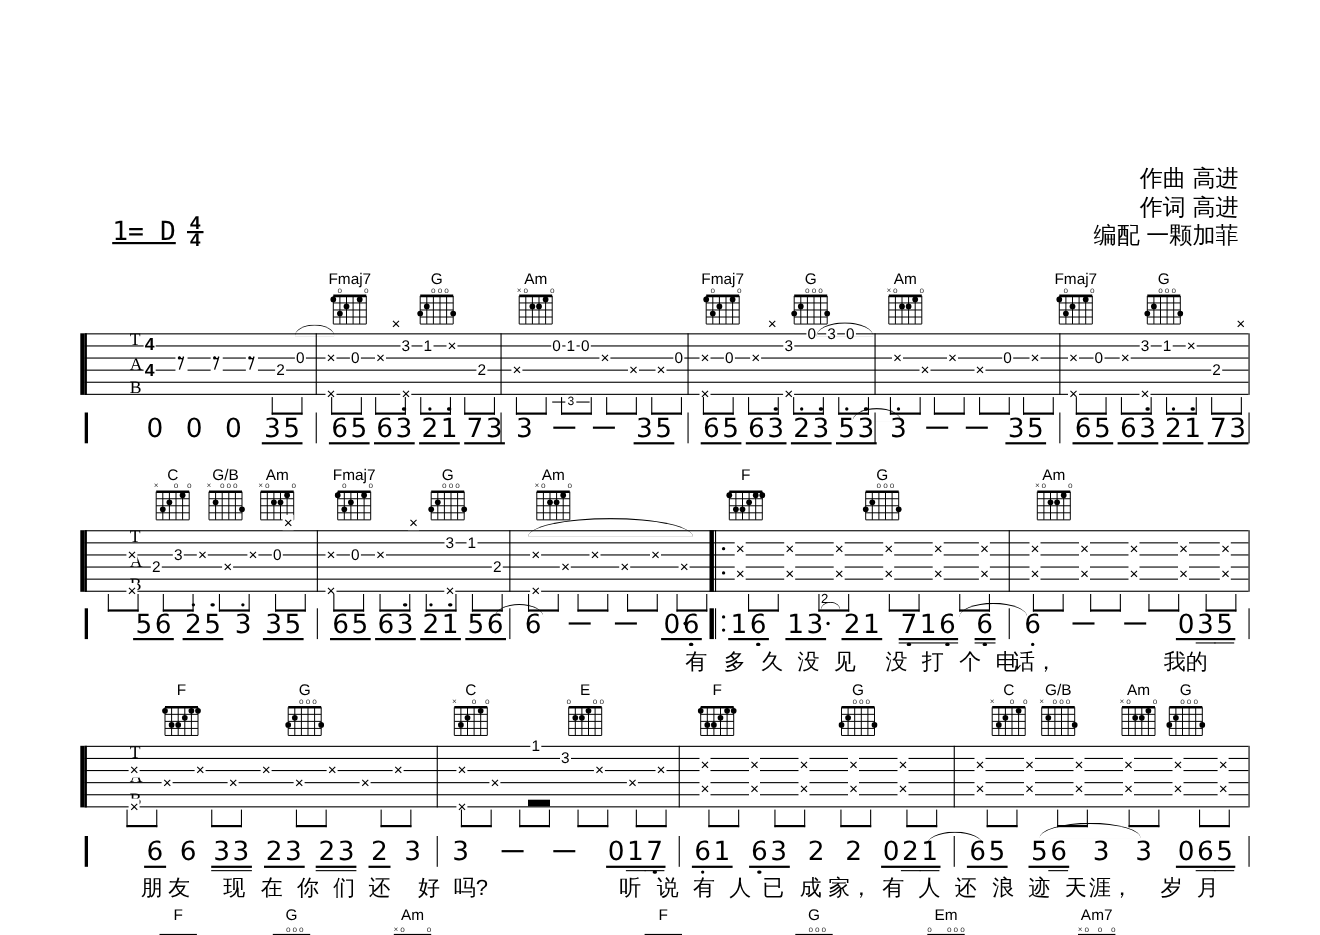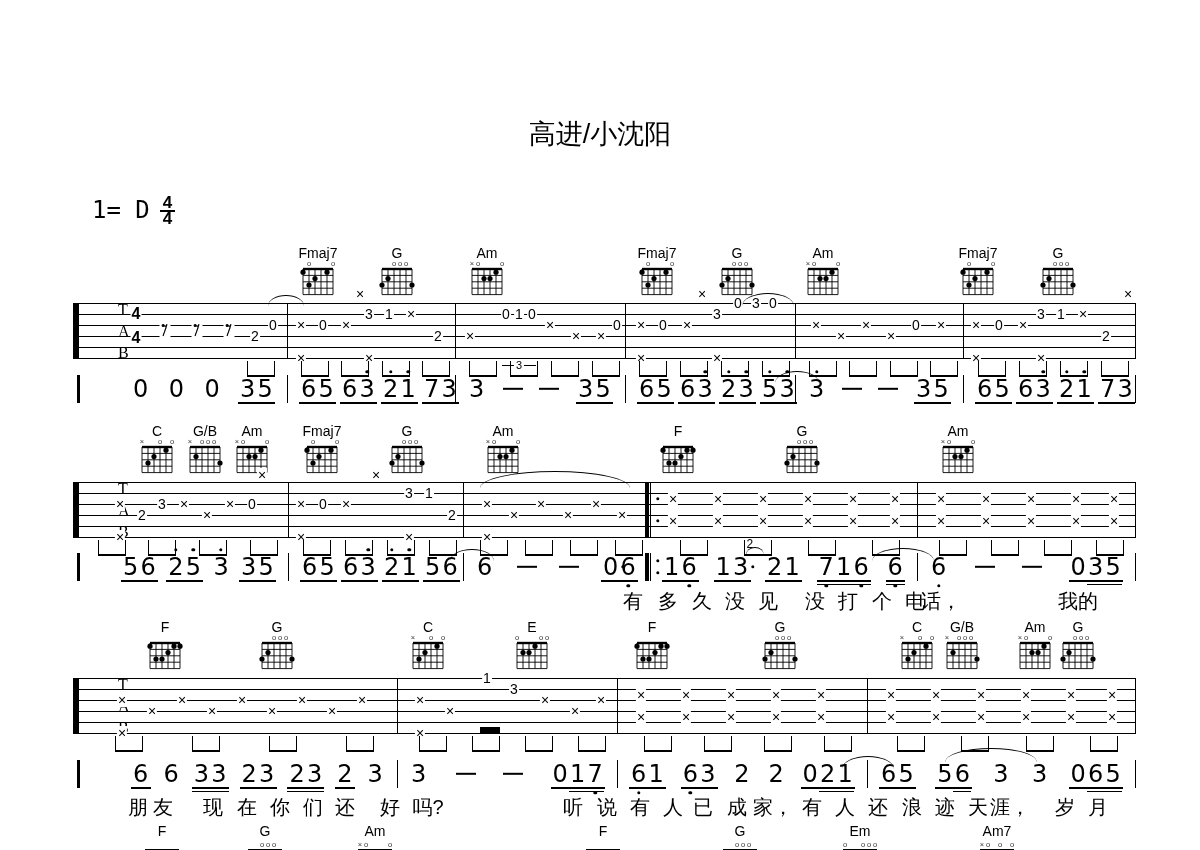--- a/index.html
+++ b/index.html
@@ -2,21 +2,21 @@
 <html><head>
 <meta charset="utf-8">
 <style>
   html,body{margin:0;padding:0;background:#fff;}
   #page{position:relative;width:1200px;height:850px;background:#fff;overflow:hidden;
         font-family:"Liberation Sans",sans-serif;color:#000;}
   .abs{position:absolute;}
   .title{left:0;top:62px;width:100%;text-align:center;font-size:42px;font-weight:bold;letter-spacing:2px;}
   .subtitle{left:0;top:116px;width:100%;text-align:center;font-size:27px;}
   .credits{right:74px;top:150px;text-align:right;font-size:21px;line-height:26px;}
-  .keysig{left:92px;top:196px;font-size:24px;font-family:"DejaVu Sans Mono",monospace;white-space:nowrap;}
+  .keysig{left:102px;top:196px;font-size:24px;font-family:"DejaVu Sans Mono",monospace;white-space:nowrap;text-decoration:underline;}
   .frac{display:inline-block;vertical-align:-6px;text-align:center;font-size:17px;line-height:14px;font-weight:bold;margin-left:10px;font-family:"Liberation Sans",sans-serif;}
   .frac .num{border-bottom:2px solid #000;padding:0 3px;display:block;}
   .frac .den{display:block;}
   .tabline{position:absolute;height:1px;background:#000;}
   .vbar{position:absolute;background:#000;}
   .tm{position:absolute;transform:translate(-50%,-50%);font-size:14px;line-height:1;background:#fff;padding:0 1px;}
   .tm.big{font-size:16px;font-weight:bold;}
   .tabletter{position:absolute;font-family:"Liberation Serif",serif;font-size:16px;line-height:1;}
   .beam{position:absolute;border-left:1.4px solid #000;border-right:1.4px solid #000;border-bottom:2px solid #000;}
   .jt{position:absolute;transform:translate(-50%,-50%);font-size:24px;line-height:1;font-family:"DejaVu Sans",sans-serif;}
@@ -29,21 +29,25 @@
   .cname{position:absolute;transform:translateX(-50%);font-size:14px;line-height:1;white-space:nowrap;}
   .cmk{position:absolute;transform:translateX(-50%);font-size:7.5px;line-height:1;color:#333;}
   .trip{position:absolute;font-size:11px;transform:translate(-50%,-50%);background:#fff;padding:0 2px;}
   .tripline{position:absolute;height:1.2px;background:#000;}
   .blk{position:absolute;background:#000;}
 </style>
 </head>
 <body>
 
 <div id="page">
-  <div class="abs subtitle">高进/小沈阳</div>
+  <div class="abs credits">
+    <div>作曲 高进</div>
+    <div>作词 高进</div>
+    <div>编配 一颗加菲</div>
+  </div>
   <div class="abs keysig">
     <span>1= D</span><span class="frac"><span class="num">4</span><span class="den">4</span></span>
   </div>
   <div id="score">
       <div class="cname" style="left: 318px; top: 246px;">Fmaj7</div>
       <div class="cmk" style="left: 309px; top: 260px;">o</div>
       <div class="cmk" style="left: 333px; top: 260px;">o</div>
       <div class="abs" style="left: 300px; top: 267px;"><svg width="36" height="30" xmlns="http://www.w3.org/2000/svg">
           <line x1="3" y1="2" x2="3" y2="27.5" stroke="#000" stroke-width="0.9"></line>
           <line x1="9" y1="2" x2="9" y2="27.5" stroke="#000" stroke-width="0.9"></line>

